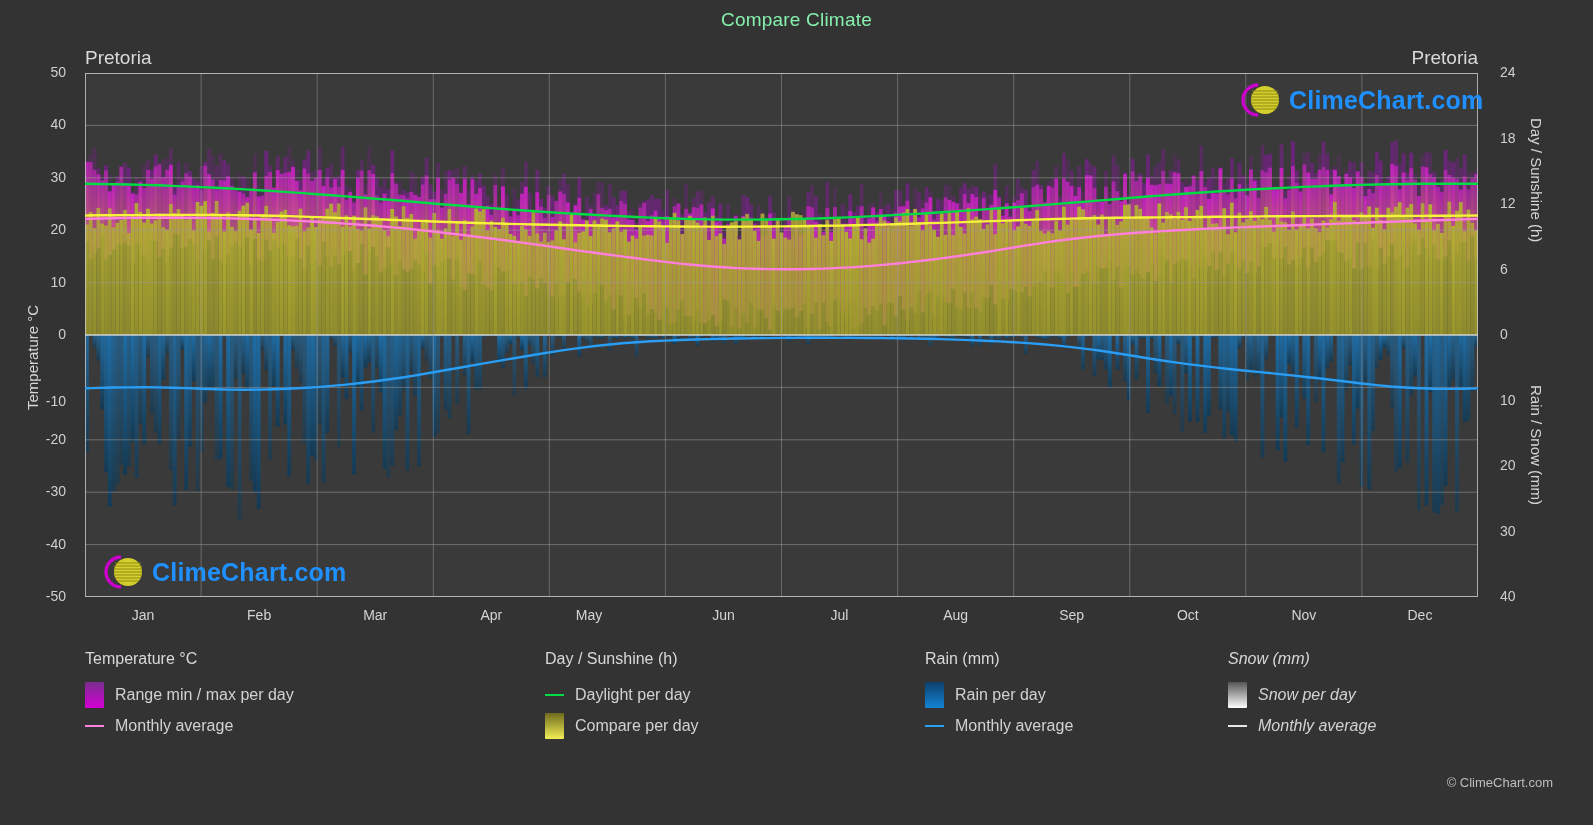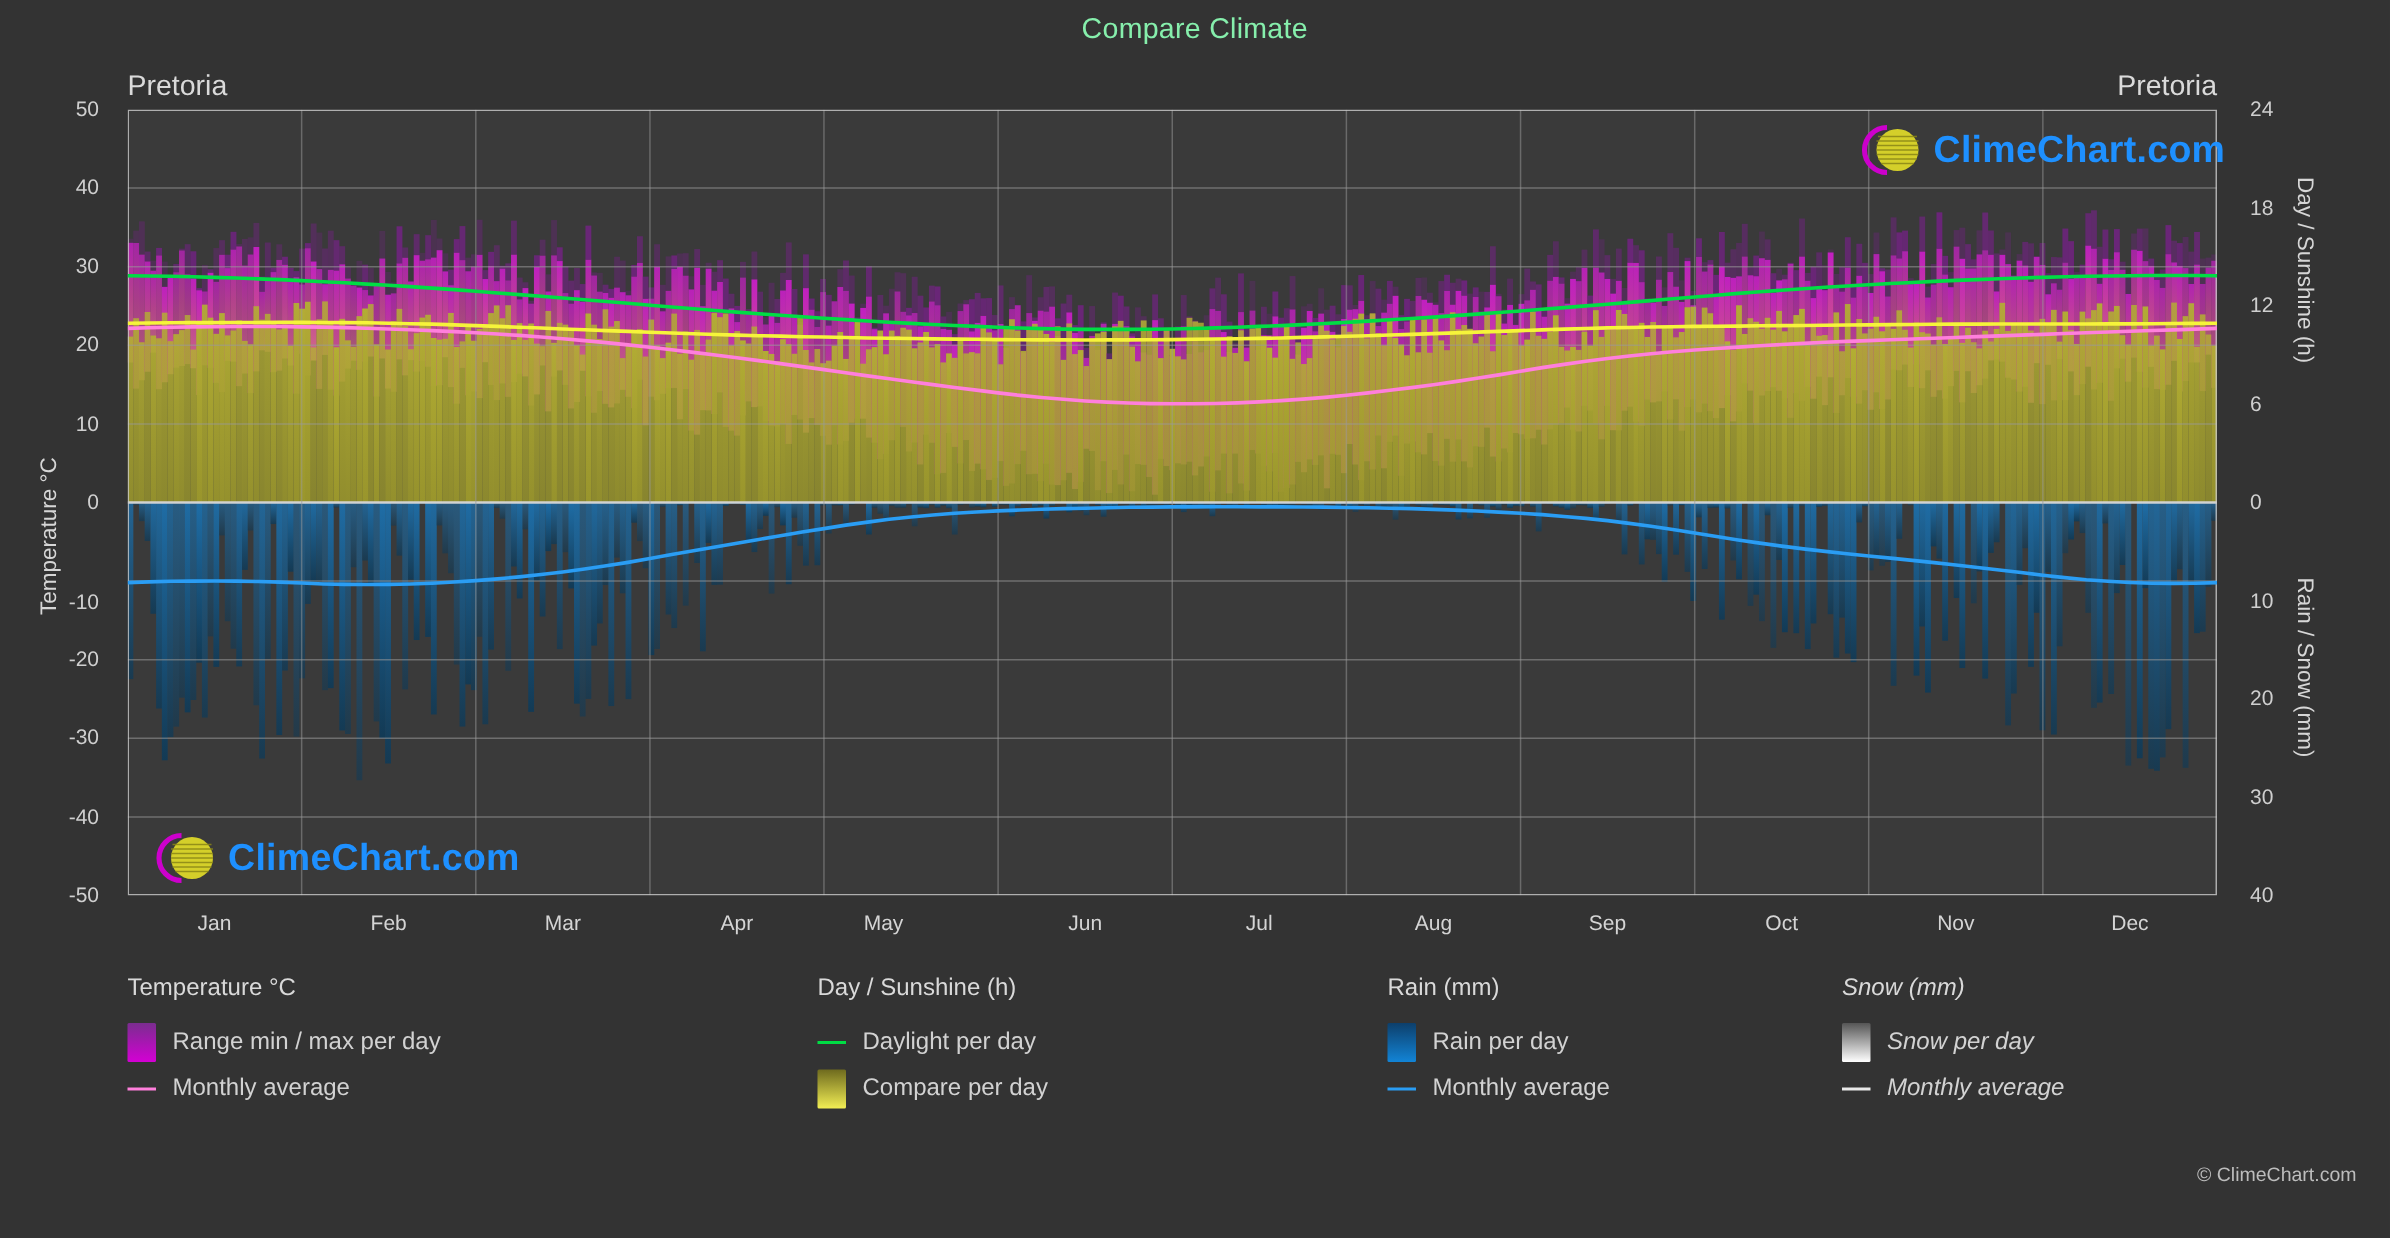--- a/index.html
+++ b/index.html
@@ -43,21 +43,21 @@
   .lrow{display:flex;align-items:center;height:31px;white-space:nowrap;}
   .lswatch{width:19px;height:26px;margin-right:11px;flex:none;border-radius:1px;}
   .lline{width:19px;height:26px;margin-right:11px;flex:none;position:relative;}
   .lline::after{
     content:"";position:absolute;left:0;top:12px;width:19px;height:2px;
     background:var(--c);
   }
   .ltext{font-size:16px;color:#d2d2d2;}
 
   #copyright{
-    position:absolute;right:22px;top:775px;font-size:13px;color:#bdbdbd;
+    position:absolute;right:40px;top:775px;font-size:13px;color:#bdbdbd;
   }
 
   
   .wm{position:absolute;display:flex;align-items:center;}
   .wm-text{font-weight:bold;color:#1e90ff;letter-spacing:.2px;}
   #wm-top{left:1232px;top:80px;}
   #wm-top .wm-text{font-size:25px;margin-left:5px;}
   #wm-bot{left:95px;top:552px;}
   #wm-bot .wm-text{font-size:25px;margin-left:5px;}
 </style>

